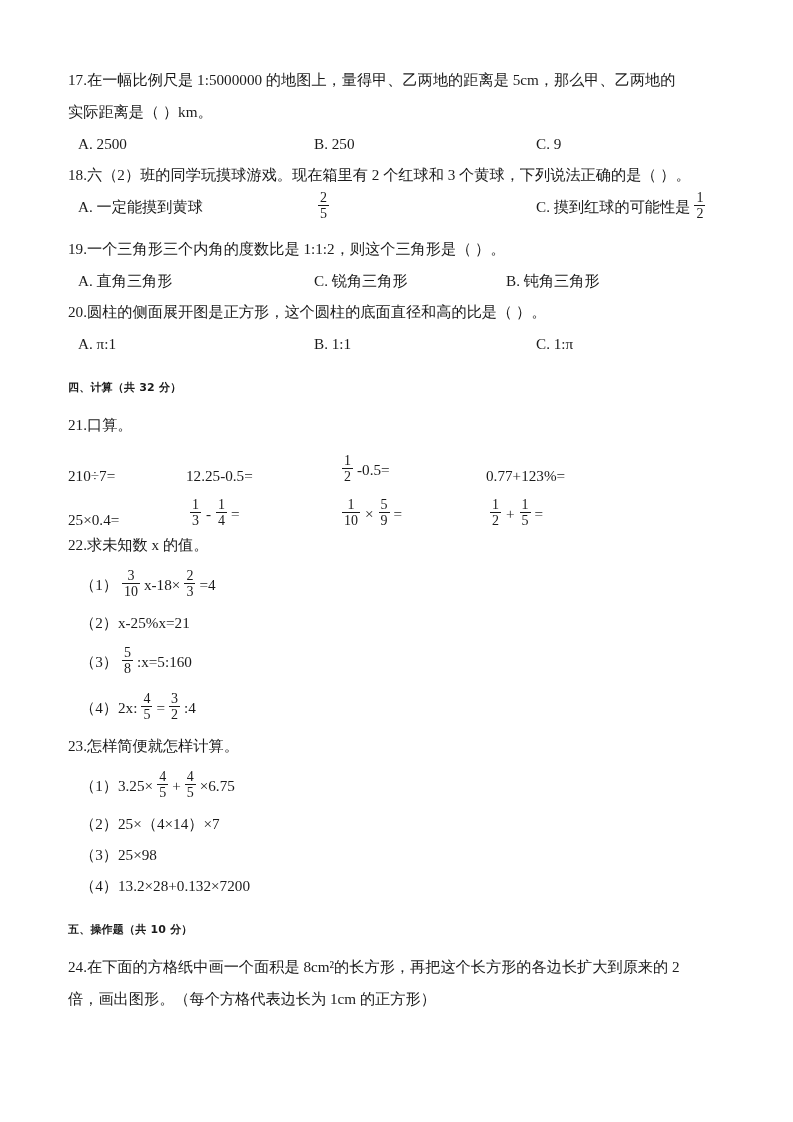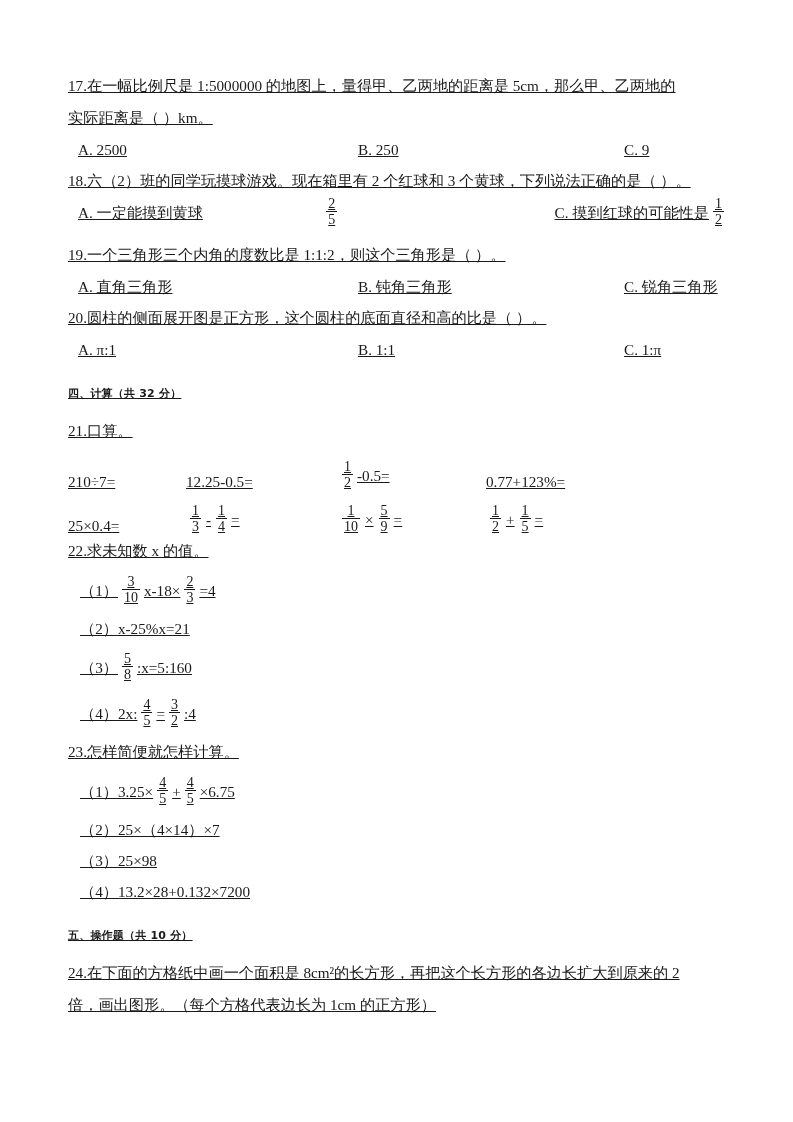--- a/index.html
+++ b/index.html
@@ -18,39 +18,37 @@
   .page {
     position: absolute;
     left: 0; top: 0;
     width: 793px;
     height: 1122px;
     padding: 0;
   }
   .content {
     position: absolute;
     left: 68px;
-    top: 70px;
+    top: 64px;
     width: 660px;
-    text-decoration: underline;
   }
   .q-stem {
     font-size: 15.2px;
     line-height: 31px;
     margin: 0 0 1px 0;
   }
 
   
   .options {
     display: flex;
     align-items: center;
     font-size: 15.2px;
     line-height: 31px;
     padding-left: 10px;
     min-height: 31px;
-    gap: 44px;
   }
   .options.tall { min-height: 42px; align-items: flex-start; }
   .opt { display: flex; align-items: center; white-space: nowrap; }
   .opt-a { width: 236px; }
   .opt-b { width: 222px; }
   .opt-c { flex: 1; }
 
   
   .section-head {
     font-family: "DejaVu Sans", "Liberation Sans", sans-serif;
@@ -156,22 +154,22 @@
             <span class="den">2</span>
           </span>
         </span>
       </div>
     </div>
 
     <div>
       <p class="q-stem">19.一个三角形三个内角的度数比是 1:1:2，则这个三角形是（    ）。</p>
       <div class="options">
         <span class="opt opt-a">A. 直角三角形</span>
+        <span class="opt opt-c">C. 锐角三角形</span>
         <span class="opt opt-b">B. 钝角三角形</span>
-        <span class="opt opt-c">C. 锐角三角形</span>
       </div>
     </div>
 
     <div>
       <p class="q-stem">20.圆柱的侧面展开图是正方形，这个圆柱的底面直径和高的比是（    ）。</p>
       <div class="options">
         <span class="opt opt-a">A. π:1</span>
         <span class="opt opt-b">B. 1:1</span>
         <span class="opt opt-c">C. 1:π</span>
       </div>

